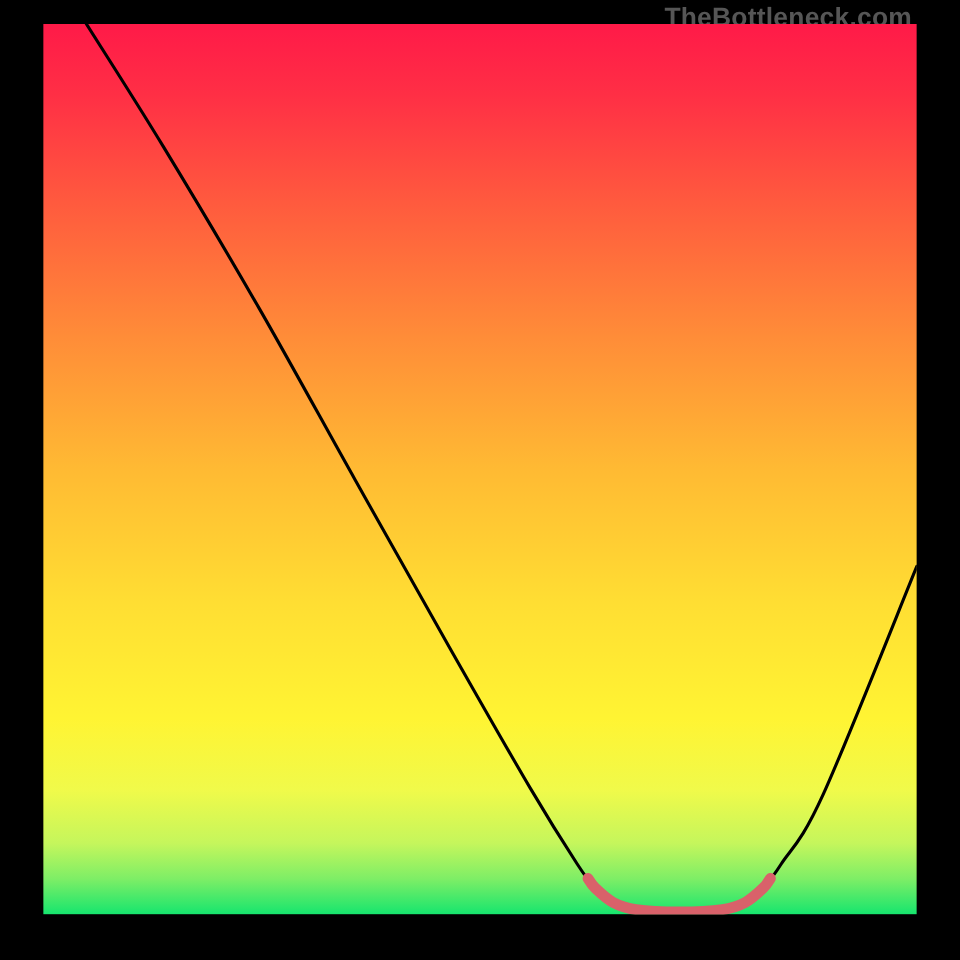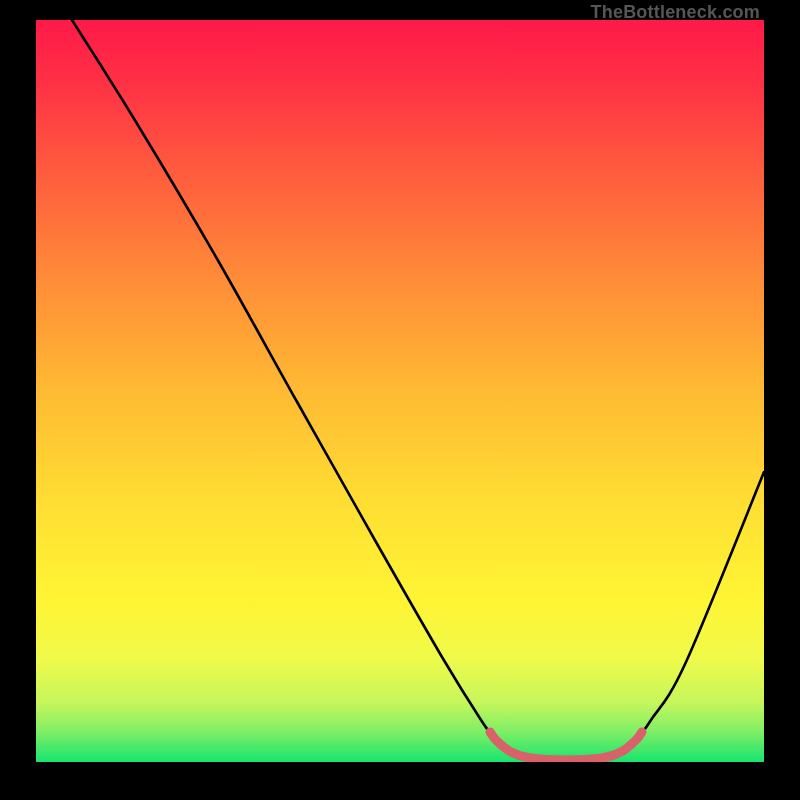--- a/index.html
+++ b/index.html
@@ -16,21 +16,21 @@
     top: 20px;
     width: 728px;
     height: 742px;
     background: #000;
   }
   .watermark {
     position: absolute;
     top: 2px;
     right: 40px;
     font-family: Arial, Helvetica, sans-serif;
-    font-size: 18px;
+    font-size: 22px;
     font-weight: bold;
     color: #565656;
     letter-spacing: 0.2px;
   }
   svg {
     display: block;
   }
 </style>
 </head>
 <body>

